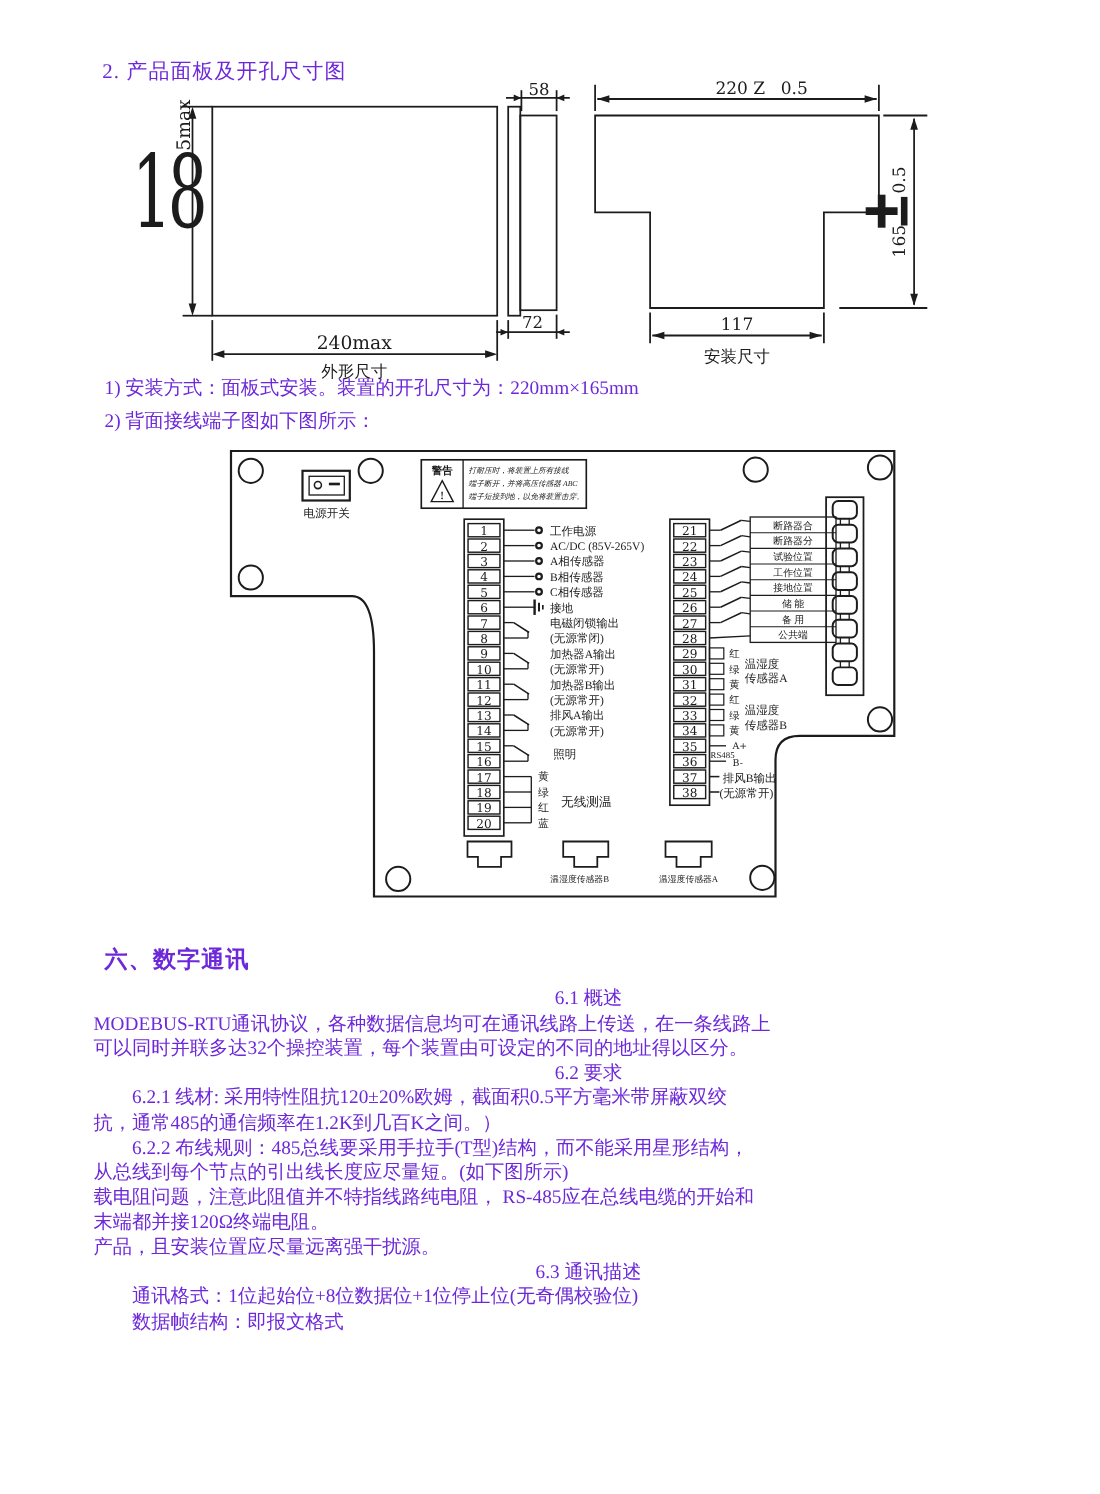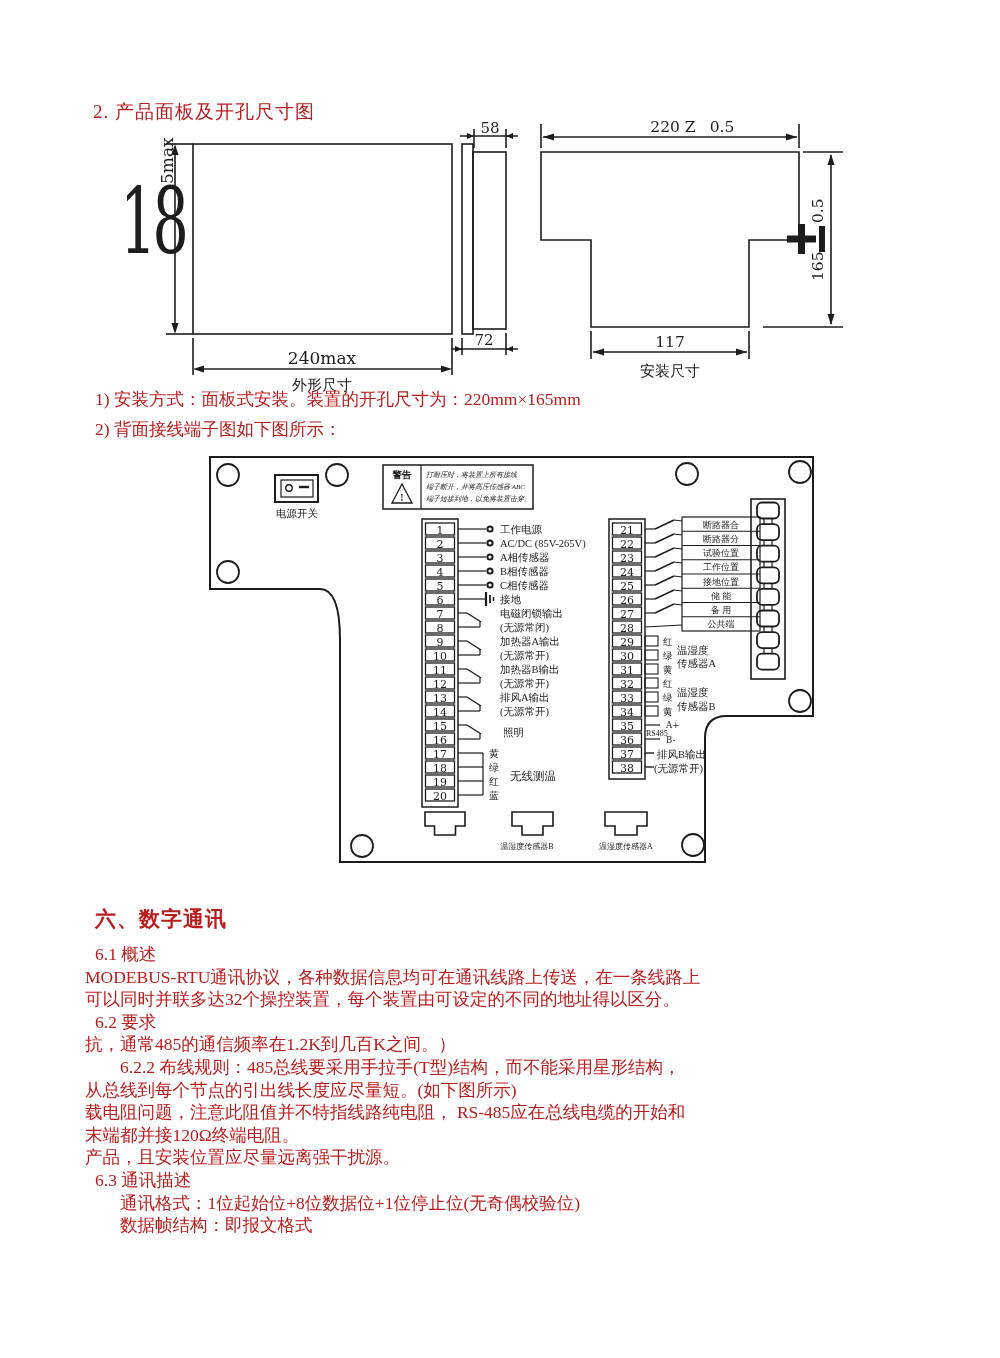--- a/index.html
+++ b/index.html
@@ -1,25 +1,25 @@
 <!DOCTYPE html>
 <html><head>
 <meta charset="utf-8">
 <style>
   html,body{margin:0;padding:0;background:#fff;}
   .page{position:relative;width:1000px;height:1264px;background:#fff;overflow:hidden;
-        font-family:"Liberation Serif",serif;color:#b91c1c;margin-top:47px;}
+        font-family:"Liberation Serif",serif;color:#6d28d9;}
   .abs{position:absolute;}
   .title2{left:93px;top:52px;font-size:19px;letter-spacing:1px;}
   .note{left:95px;top:340px;font-size:17.5px;}
   .note2{top:370px;text-align:center;}
   .h6{left:95px;top:858px;font-size:21px;font-weight:bold;font-family:"Liberation Sans",sans-serif;letter-spacing:1px;}
   #body-lines{left:85px;top:896px;width:890px;font-size:17.5px;line-height:22.6px;}
   #body-lines .bl{white-space:pre;}
-  #body-lines .sec{padding-left:10px;}
+  #body-lines .sec{padding-left:10px;text-align:center;}
   svg{position:absolute;overflow:visible;}
   svg text{fill:#1c1c1c;font-family:"Liberation Serif",serif;}
   .st{stroke:#1c1c1c;fill:none;}
   .num{font-family:"DejaVu Serif",serif;}
 </style>
 </head>
 <body>
 
 <div class="page">
 
@@ -378,20 +378,21 @@
     <text x="327" y="402" text-anchor="middle" font-size="8">温湿度传感器B</text>
     <text x="426" y="402" text-anchor="middle" font-size="8">温湿度传感器A</text>
   </svg>
 
   <div class="abs h6">六、数字通讯</div>
   <div class="abs" id="body-lines">
       <div class="bl sec">6.1 概述</div>
       <div class="bl">MODEBUS-RTU通讯协议，各种数据信息均可在通讯线路上传送，在一条线路上</div>
       <div class="bl">可以同时并联多达32个操控装置，每个装置由可设定的不同的地址得以区分。</div>
       <div class="bl sec">6.2 要求</div>
+      <div class="bl">　　6.2.1 线材: 采用特性阻抗120±20%欧姆，截面积0.5平方毫米带屏蔽双绞</div>
       <div class="bl">抗，通常485的通信频率在1.2K到几百K之间。）</div>
       <div class="bl">　　6.2.2 布线规则：485总线要采用手拉手(T型)结构，而不能采用星形结构，</div>
       <div class="bl">从总线到每个节点的引出线长度应尽量短。(如下图所示)</div>
       <div class="bl">载电阻问题，注意此阻值并不特指线路纯电阻， RS-485应在总线电缆的开始和</div>
       <div class="bl">末端都并接120Ω终端电阻。</div>
       <div class="bl">产品，且安装位置应尽量远离强干扰源。</div>
       <div class="bl sec">6.3 通讯描述</div>
       <div class="bl">　　通讯格式：1位起始位+8位数据位+1位停止位(无奇偶校验位)</div>
       <div class="bl">　　数据帧结构：即报文格式</div>
     </div>

